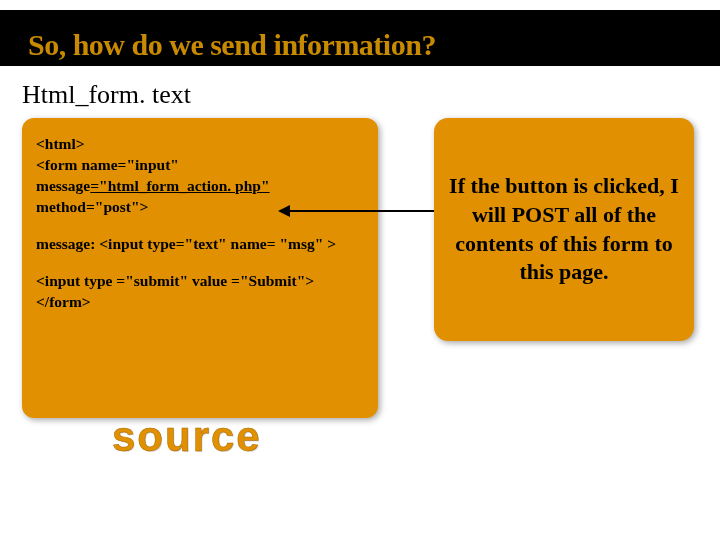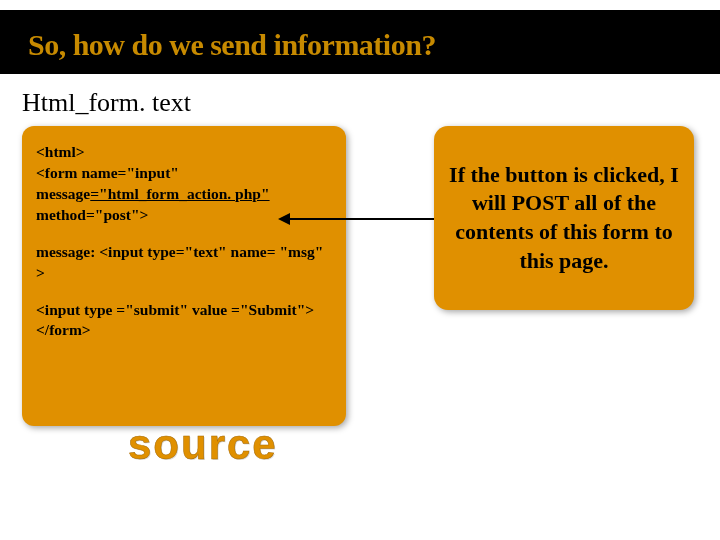--- a/index.html
+++ b/index.html
@@ -7,21 +7,21 @@
     width: 720px;
     height: 540px;
     background: #fff;
     font-family: Georgia, 'Times New Roman', serif;
     position: relative;
     overflow: hidden;
   }
   .title-bar {
     background: #000;
     color: #c78a00;
-    padding: 18px 28px 12px 28px;
+    padding: 18px 28px 4px 28px;
     margin: 10px 0 0 0;
   }
   .title-bar h1 {
     font-size: 30px;
     font-weight: bold;
     letter-spacing: -0.5px;
   }
   .subtitle {
     font-size: 26px;
     font-weight: normal;
@@ -29,39 +29,39 @@
     margin: 14px 0 8px 22px;
   }
   .content {
     position: relative;
     height: 380px;
   }
   .code-box {
     position: absolute;
     left: 22px;
     top: 0;
-    width: 324px;
+    width: 356px;
     height: 300px;
     background: #e09000;
     border-radius: 12px;
     box-shadow: 2px 2px 6px rgba(0,0,0,0.35);
     padding: 16px 14px;
     color: #000;
     font-family: Georgia, serif;
     font-size: 15.5px;
     font-weight: bold;
     line-height: 1.35;
   }
   .code-box .underline { text-decoration: underline; }
   .callout-box {
     position: absolute;
     right: 26px;
     top: 0;
     width: 260px;
-    height: 184px;
+    height: 223px;
     background: #e09000;
     border-radius: 14px;
     box-shadow: 2px 2px 6px rgba(0,0,0,0.35);
     padding: 20px 14px;
     color: #000;
     font-family: Georgia, serif;
     font-size: 22px;
     font-weight: bold;
     text-align: center;
     line-height: 1.3;
@@ -82,21 +82,21 @@
     position: absolute;
     left: -2px;
     top: -5px;
     width: 0; height: 0;
     border-right: 12px solid #000;
     border-top: 6px solid transparent;
     border-bottom: 6px solid transparent;
   }
   .source-label {
     position: absolute;
-    left: 128px;
+    left: 112px;
     top: 295px;
     font-family: Arial, Helvetica, sans-serif;
     font-size: 42px;
     font-weight: bold;
     letter-spacing: 2px;
     color: #e09000;
     -webkit-text-stroke: 0.5px #a56800;
     text-shadow: 1px 1px 0 rgba(0,0,0,0.15);
   }
 </style>

